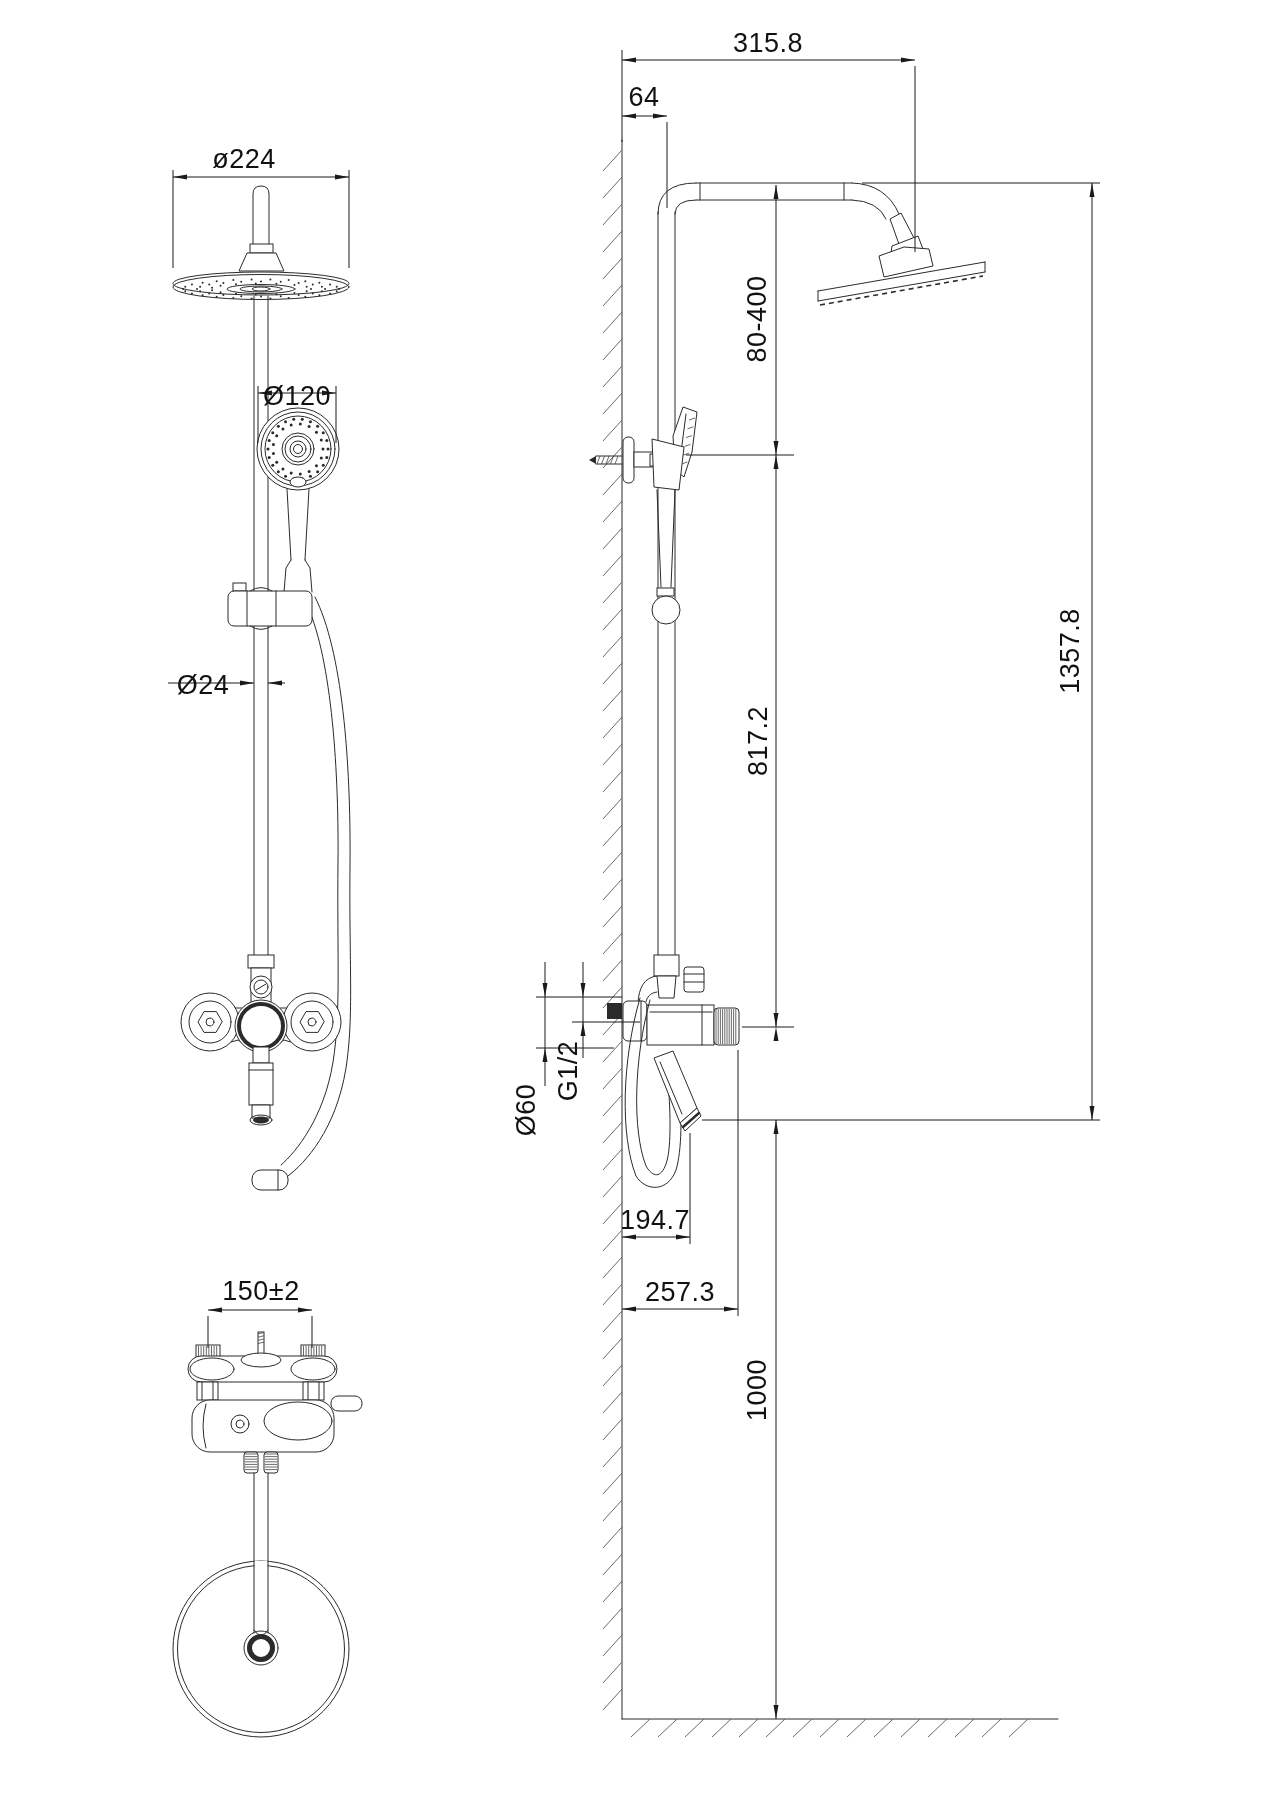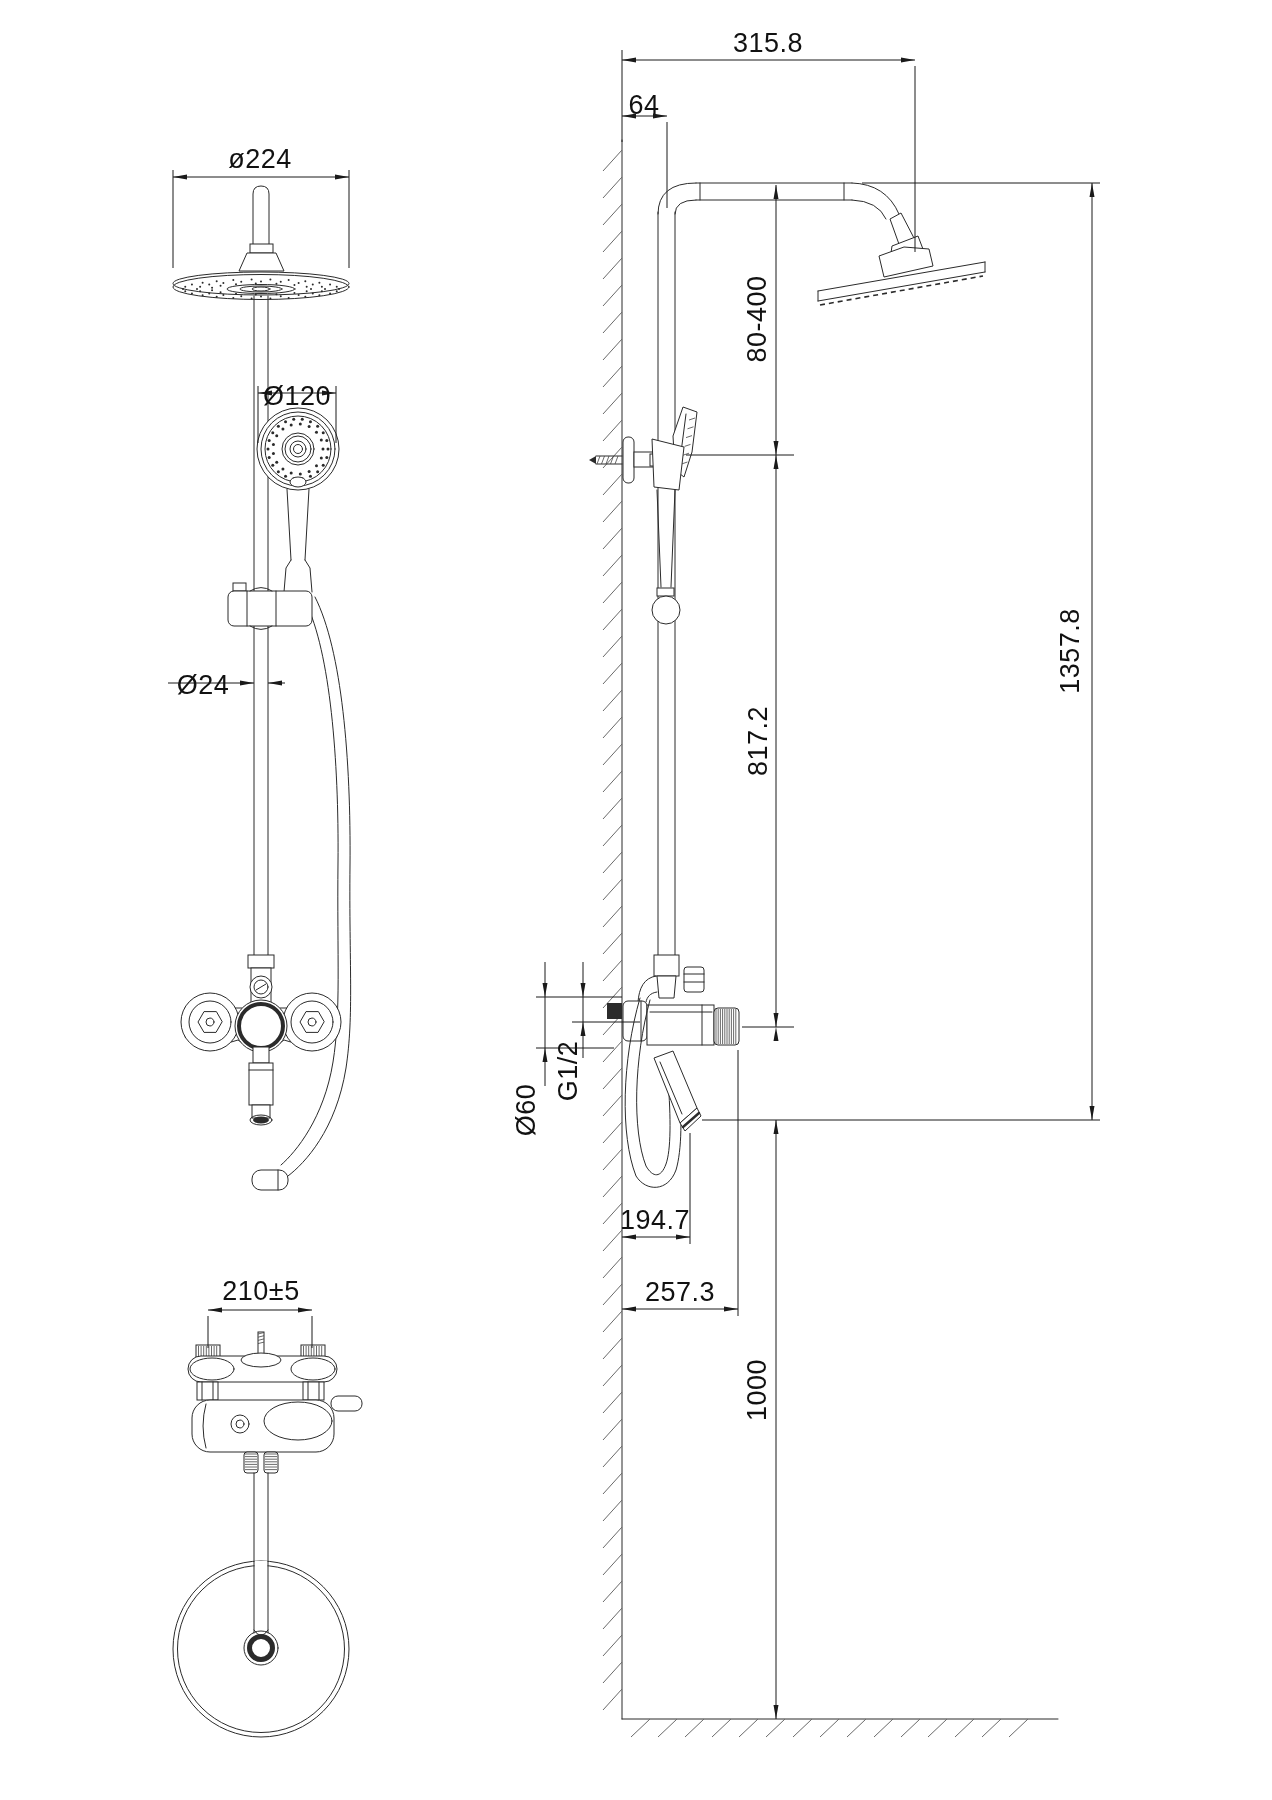--- a/index.html
+++ b/index.html
@@ -523,26 +523,26 @@
     <line class="dim" x1="622" y1="1237" x2="690" y2="1237"></line>
     <polygon class="ar" points="622,1237 636,1234.5 636,1239.5"></polygon>
     <polygon class="ar" points="690,1237 676,1234.5 676,1239.5"></polygon>
     <line class="dim" x1="738" y1="1050" x2="738" y2="1316"></line>
     <line class="dim" x1="622" y1="1309" x2="738" y2="1309"></line>
     <polygon class="ar" points="622,1309 636,1306.5 636,1311.5"></polygon>
     <polygon class="ar" points="738,1309 724,1306.5 724,1311.5"></polygon>
   </g>
 </svg>
 
-<div class="lbl" style="left:260px;top:159px">ø224</div>
+<div class="lbl" style="left:244px;top:159px">ø224</div>
 <div class="lbl" style="left:297px;top:396px">Ø120</div>
 <div class="lbl" style="left:203px;top:685px">Ø24</div>
-<div class="lbl" style="left:261px;top:1291px">210±5</div>
+<div class="lbl" style="left:261px;top:1291px">150±2</div>
 <div class="lbl" style="left:768px;top:43px">315.8</div>
-<div class="lbl" style="left:644px;top:105px">64</div>
+<div class="lbl" style="left:644px;top:97px">64</div>
 <div class="lbl rot" style="left:757px;top:319px">80-400</div>
 <div class="lbl rot" style="left:758px;top:741px">817.2</div>
 <div class="lbl rot" style="left:1070px;top:651px">1357.8</div>
 <div class="lbl rot" style="left:757px;top:1390px">1000</div>
 <div class="lbl rot" style="left:568px;top:1071px">G1/2</div>
 <div class="lbl rot" style="left:526px;top:1110px">Ø60</div>
 <div class="lbl" style="left:655px;top:1220px">194.7</div>
 <div class="lbl" style="left:680px;top:1292px">257.3</div>
 </div>
 

